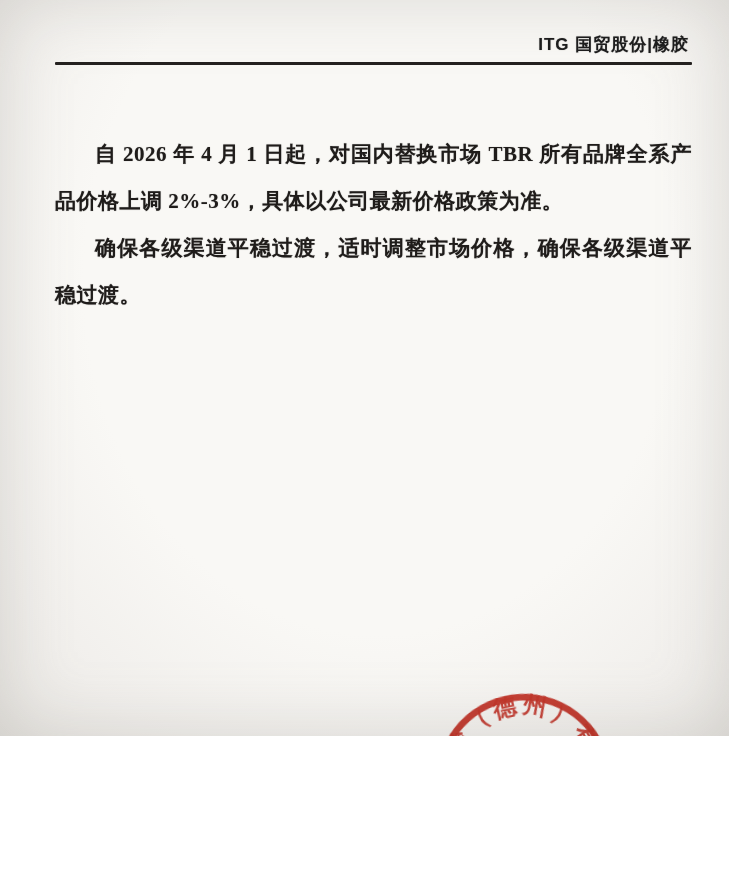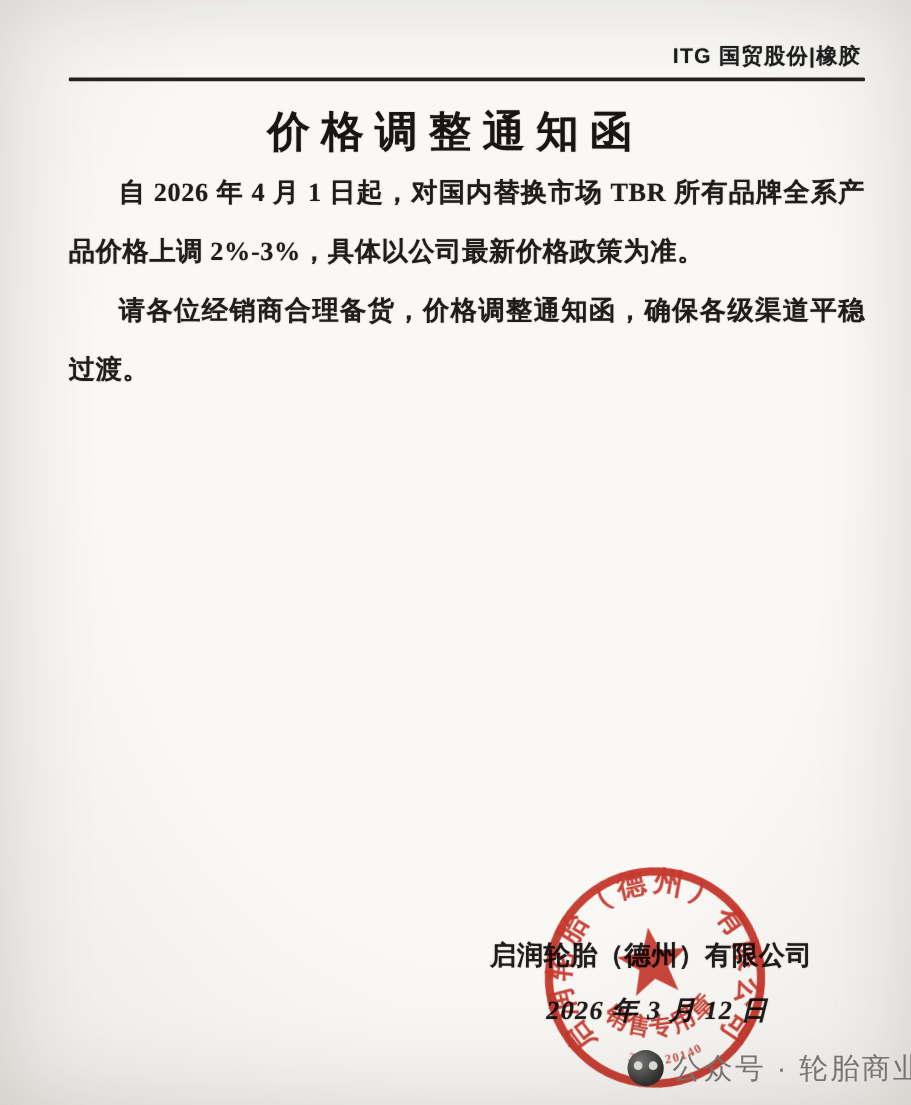--- a/index.html
+++ b/index.html
@@ -1,18 +1,18 @@
 <!DOCTYPE html>
 <html><head>
 <meta charset="utf-8">
 <style>
   html,body{margin:0;padding:0;}
   .page{
     position:relative;
-    width:729px;height:884px;
+    width:729px;height:736px;
     background:
       radial-gradient(ellipse at 52% 38%, #f9f8f5 55%, #f1efec 82%, #e9e7e3 100%);
     box-shadow: inset 0 0 70px rgba(150,145,138,.30);
     overflow:hidden;
     font-family:"Liberation Serif","DejaVu Serif",serif;
     color:#222;
   }
   .soft{ text-shadow:0 0 1px rgba(30,30,30,.45); }
 
   
@@ -83,25 +83,24 @@
   .wm-text{ font-size:23px; letter-spacing:2px; color:#767472; white-space:nowrap; }
 </style>
 </head>
 <body>
 
 <div class="page">
 
   <div class="logo soft">ITG 国贸股份|橡胶</div>
   <div class="rule"></div>
 
-  <div class="title soft">价格调整通知函</div>
 
   <div class="body soft">
     <p class="indent">自 2026 年 4 月 1 日起，对国内替换市场 TBR 所有品牌全系产品价格上调 2%-3%，具体以公司最新价格政策为准。</p>
-    <p class="indent">请各位经销商合理备货，价格调整通知函，确保各级渠道平稳过渡。</p>
+    <p class="indent">确保各级渠道平稳过渡，适时调整市场价格，确保各级渠道平稳过渡。</p>
   </div>
 
   <div class="sig-company soft">启润轮胎（德州）有限公司</div>
   <div class="sig-date soft">2026 年 3 月 12 日</div>
 
   <svg class="stamp" viewBox="0 0 190 190" xmlns="http://www.w3.org/2000/svg">
     <ellipse cx="95" cy="95" rx="84" ry="84" fill="none" stroke-width="6.5" stroke-opacity=".95" stroke="#c5281c"></ellipse>
     <polygon points="95,55 102.1,74.3 122.6,75 106.4,87.7 112,107.5 95,96 78,107.5 83.6,87.7 67.4,75 87.9,74.3" fill-opacity=".92" fill="#c5281c"></polygon>
     <defs>
       <path id="ringPath" d="M 44.5 140.5 A 68 68 0 1 1 145.5 140.5" fill="none"></path>

